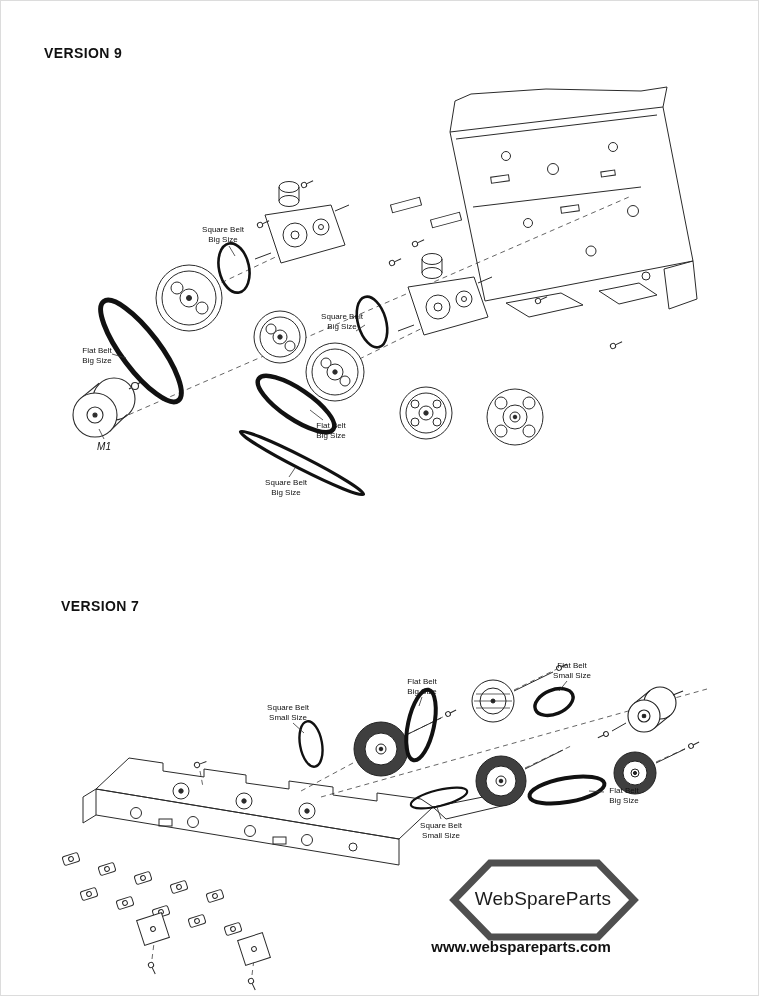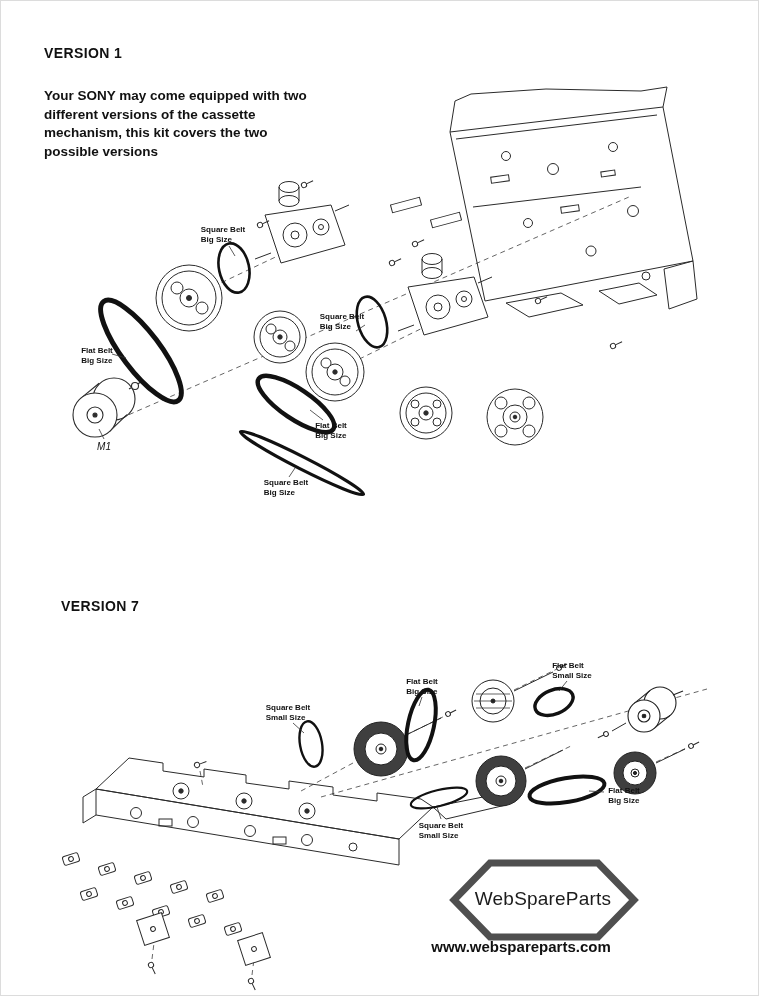--- a/index.html
+++ b/index.html
@@ -3,21 +3,21 @@
 <meta charset="utf-8">
 <style>
   *{margin:0;padding:0;box-sizing:border-box}
   html,body{background:#fff}
   body{font-family:"Liberation Sans",sans-serif;color:#1a1a1a}
   #page{position:relative;width:759px;height:996px;background:#fff;border:1px solid #dcdcdc;overflow:hidden}
   #art{position:absolute;left:0;top:0}
   .txt{position:absolute}
   .version-title{font-size:14px;font-weight:bold;letter-spacing:.4px;color:#111}
   .desc{font-size:13.5px;font-weight:bold;width:266px;line-height:1.38;color:#111}
-  .part-label{position:absolute;transform:translateX(-50%);text-align:left;font-size:8px;font-weight:bold;line-height:1.3;white-space:nowrap;color:#111}
+  .part-label{position:absolute;transform:translateX(-50%);text-align:center;font-size:8px;font-weight:normal;line-height:1.3;white-space:nowrap;color:#111}
   .m1-label{position:absolute;transform:translateX(-50%);font-style:italic;font-size:10px;color:#111}
   .logo-text{position:absolute;left:542px;top:898px;transform:translate(-50%,-50%);font-size:19px;font-weight:normal;color:#1c1c1c;letter-spacing:.2px}
   .website{position:absolute;left:520px;top:937px;transform:translateX(-50%);font-size:15px;font-weight:bold;color:#111}
 </style>
 </head>
 <body>
 
 <div id="page">
 
   <svg id="art" width="759" height="996" viewBox="0 0 759 996" xmlns="http://www.w3.org/2000/svg">
@@ -349,23 +349,22 @@
       <path d="M566,680 L558,690"></path>
       <path d="M603,791 L588,790"></path>
       <path d="M440,818 L436,806"></path>
     </g>
 
     <g fill="none" stroke="#4f4f4f" stroke-width="7" stroke-linejoin="miter">
       <polygon points="489,862 597,862 633,899 597,936 489,936 453,899"></polygon>
     </g>
   </svg>
 
-  <div class="txt version-title" style="left:43px;top:44px">VERSION 1</div>
-
-  <div class="txt desc" style="left:43px;top:86px">Your SONY may come equipped with two different versions of the cassette mechanism, this kit covers the two possible versions</div>
+  <div class="txt version-title" style="left:43px;top:44px">VERSION 9</div>
+
 
   <div class="txt version-title" style="left:60px;top:597px">VERSION 7</div>
 
   <div class="part-label" style="left:222px;top:224px">
     <span>Square Belt</span><br>
     <span>Big Size</span>
   </div>
   <div class="part-label" style="left:96px;top:345px">
     <span>Flat Belt</span><br>
     <span>Big Size</span>

